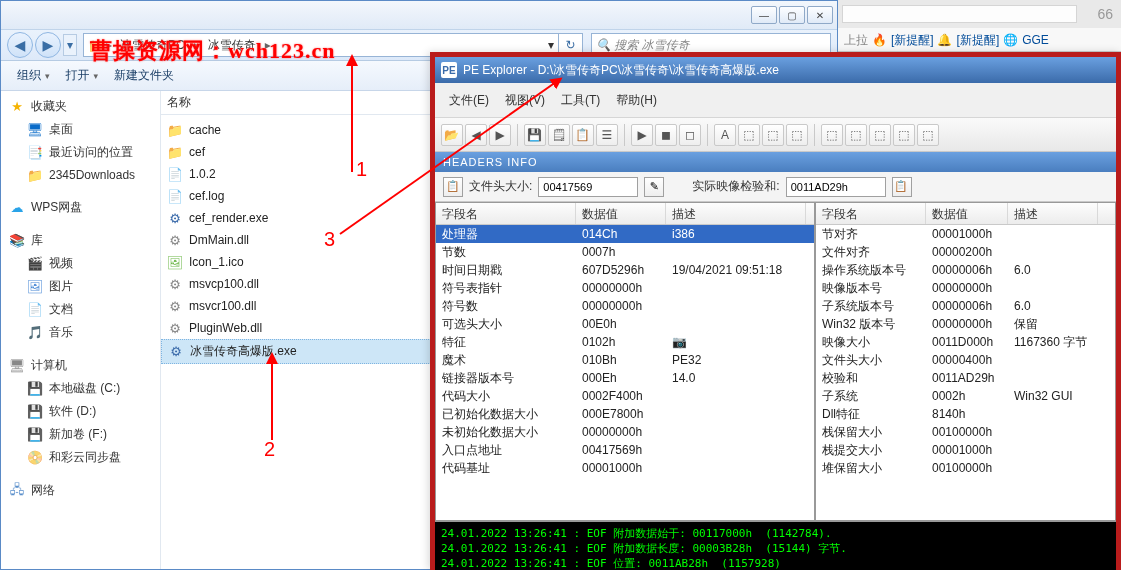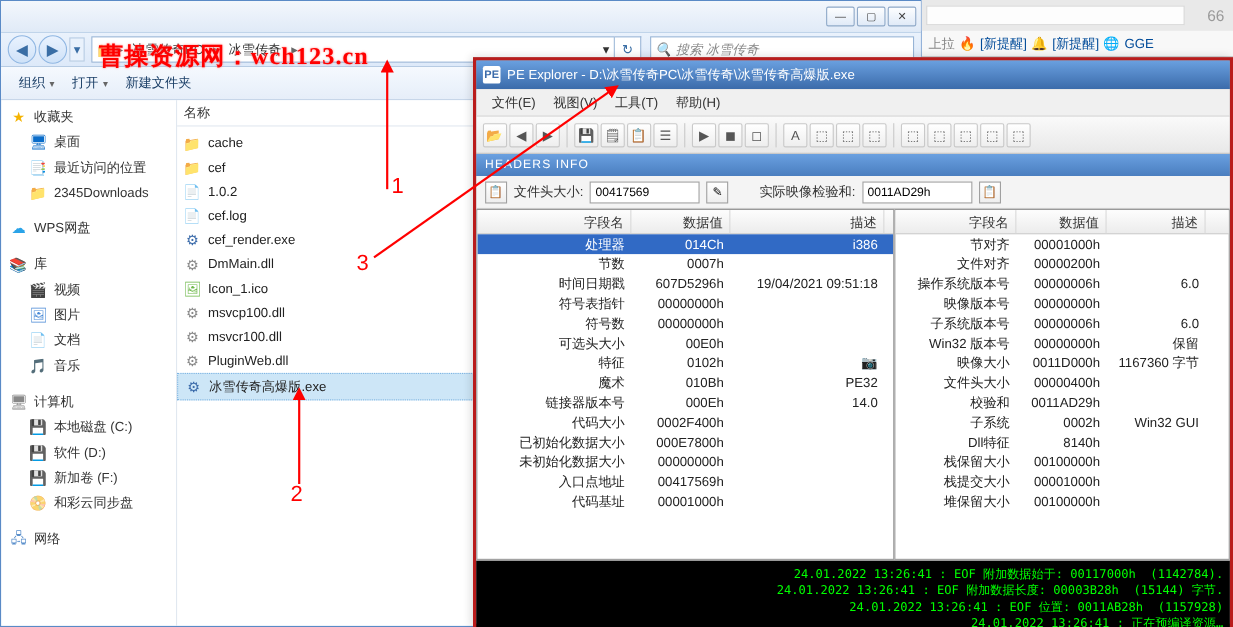--- a/index.html
+++ b/index.html
@@ -57,24 +57,24 @@
 
 
 .browser-frag { position:absolute; right:0; top:0; width:283px; height:52px; background:#f8f8f8; border-bottom:1px solid #ccc; }
 .bf-tabs { height:28px; background:#e9e9e9; display:flex; align-items:center; padding:0 4px; gap:16px; }
 .bf-tab { padding:2px 6px; font-size:11px; color:#666; border:1px solid #d5d5d5; background:#fdfdfd; white-space:nowrap; overflow:hidden; }
 .bf-bar { height:24px; display:flex; align-items:center; gap:4px; padding:0 6px; font-size:11px; }
 .bf-link { color:#004b99; }
 .bf-badge { color:#888; }
 
 
-.pe { position:absolute; left:430px; top:52px; width:691px; height:518px; border:3px solid #b91c1c; background:#a3a3a3; box-shadow:-2px 0 8px rgba(0,0,0,.15);text-align:right; }
+.pe { position:absolute; left:430px; top:52px; width:691px; height:518px; border:5px solid #b91c1c; background:#1d4ed8; box-shadow:-2px 0 8px rgba(0,0,0,.15); }
 .pe-title { height:26px; background: linear-gradient(#6aa0e0,#3b6baa); color:#fff; display:flex; align-items:center; padding:0 6px; gap:6px; }
 .pe-title-ico { width:16px; height:16px; background:#fff; border-radius:2px; display:inline-flex; align-items:center; justify-content:center; color:#3b6baa; font-size:10px; font-weight:bold; }
-.pe-menu { height:25px; background:#f0f0f0; display:flex; align-items:center; padding:0 6px; border-bottom:1px solid #d6d6d6; }
+.pe-menu { height:35px; background:#f0f0f0; display:flex; align-items:center; padding:0 6px; border-bottom:1px solid #d6d6d6; }
 .pe-menu-item { padding:0 8px; color:#333; }
 .pe-toolbar { height:34px; background: linear-gradient(#fafafa,#e8e8e8); border-bottom:1px solid #c9c9c9; display:flex; align-items:center; padding:0 6px; gap:2px; }
 .pe-tb-btn { width:22px; height:22px; border:1px solid #c9c9c9; background:linear-gradient(#fff,#eee); border-radius:2px; display:inline-flex; align-items:center; justify-content:center; font-size:12px; color:#555; }
 .pe-tb-sep { width:1px; height:22px; background:#c9c9c9; margin:0 4px; }
 .pe-panel-hdr { height:20px; background: linear-gradient(#6aa0e0,#4a7ebf); color:#fff; padding:0 8px; display:flex; align-items:center; font-size:11px; letter-spacing:1px; }
 .pe-info-bar { height:30px; background:#f4f4f4; display:flex; align-items:center; padding:0 8px; gap:6px; border-bottom:1px solid #c9c9c9; }
 .pe-lbl { color:#333; }
 .pe-field { height:20px; border:1px solid #a0a0a0; background:#fff; padding:0 4px; display:inline-flex; align-items:center; font-size:11px; }
 .pe-copy-btn { width:20px; height:20px; border:1px solid #a0a0a0; background:linear-gradient(#fff,#eee); display:inline-flex; align-items:center; justify-content:center; font-size:11px; }
 .pe-tables { display:flex; height:320px; border-bottom:1px solid #999; }

